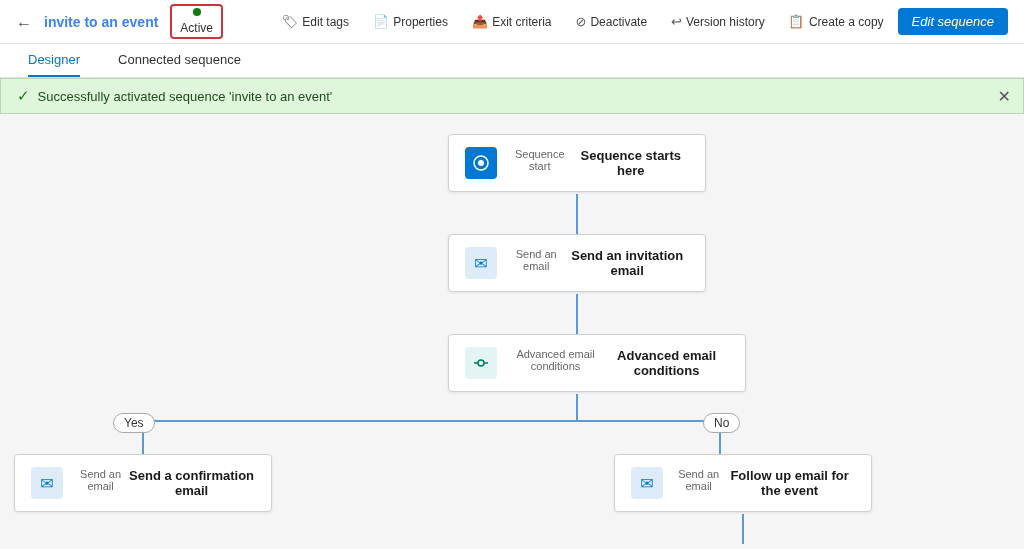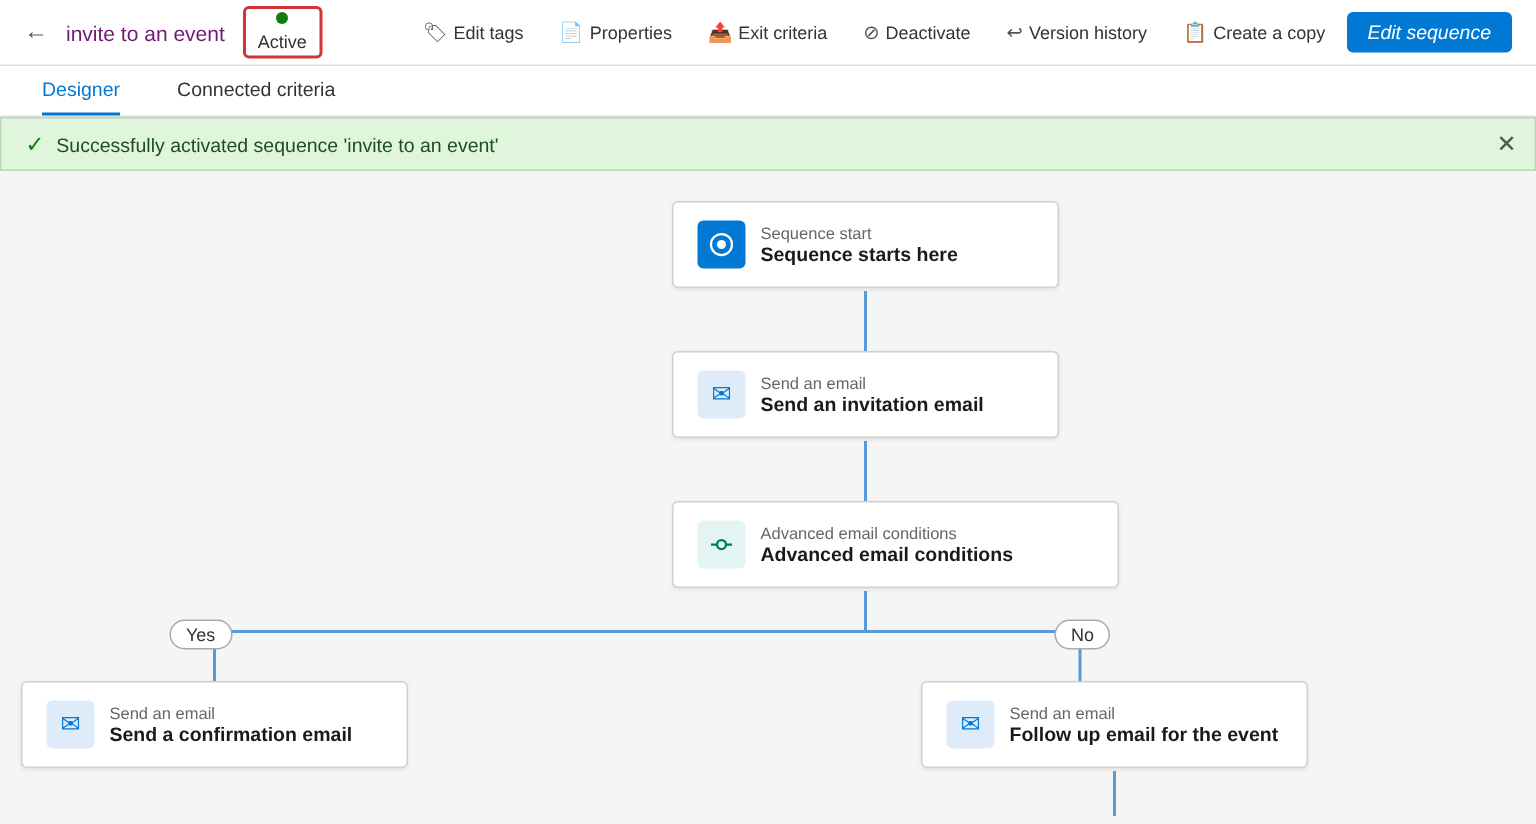--- a/index.html
+++ b/index.html
@@ -16,22 +16,22 @@
       gap: 12px;
     }
     .back-btn {
       cursor: pointer;
       color: #555;
       font-size: 16px;
       display: flex; align-items: center;
     }
     .page-title {
       font-size: 14px;
-      font-weight: 400;
-      color: #701a75;
+      font-weight: 700;
+      color: #3b82f6;
     }
     .active-badge {
       display: flex; align-items: center; gap: 5px;
       border: 2px solid #d13438;
       border-radius: 4px;
       padding: 2px 8px;
       font-size: 12px;
       color: #333;
       flex-direction: column;
     }
@@ -129,21 +129,21 @@
     .node-icon {
       width: 32px; height: 32px;
       border-radius: 4px;
       display: flex; align-items: center; justify-content: center;
       font-size: 16px;
       flex-shrink: 0;
     }
     .node-icon.blue { background: #0078d4; color: #fff; }
     .node-icon.light { background: #deecf9; color: #0078d4; }
     .node-icon.teal { background: #e3f4f4; color: #007b5e; }
-    .node-text { display: flex; flex-direction: column; }
+    .node-text { display: flex; flex-direction: row; text-align: center; }
     .node-label { font-size: 11px; color: #666; }
     .node-title { font-size: 13px; font-weight: 600; color: #1a1a1a; }
 
     
     .branch-label {
       position: absolute;
       background: #fff;
       border: 1px solid #aaa;
       border-radius: 12px;
       padding: 2px 10px;
@@ -194,21 +194,21 @@
     <button class="header-action-btn">
       <span class="icon">📋</span>
       <span>Create a copy</span>
     </button>
     <button class="edit-sequence-btn">Edit sequence</button>
   </div>
 </div>
 
 <div class="subnav">
   <div class="subnav-item active">Designer</div>
-  <div class="subnav-item">Connected criteria</div>
+  <div class="subnav-item">Connected sequence</div>
 </div>
 
 <div class="success-banner">
   <span class="check-icon">✓</span>
   <span>Successfully activated sequence 'invite to an event'</span>
   <span class="close-btn">✕</span>
 </div>
 
 <div class="canvas">
   <div class="flow-container">

